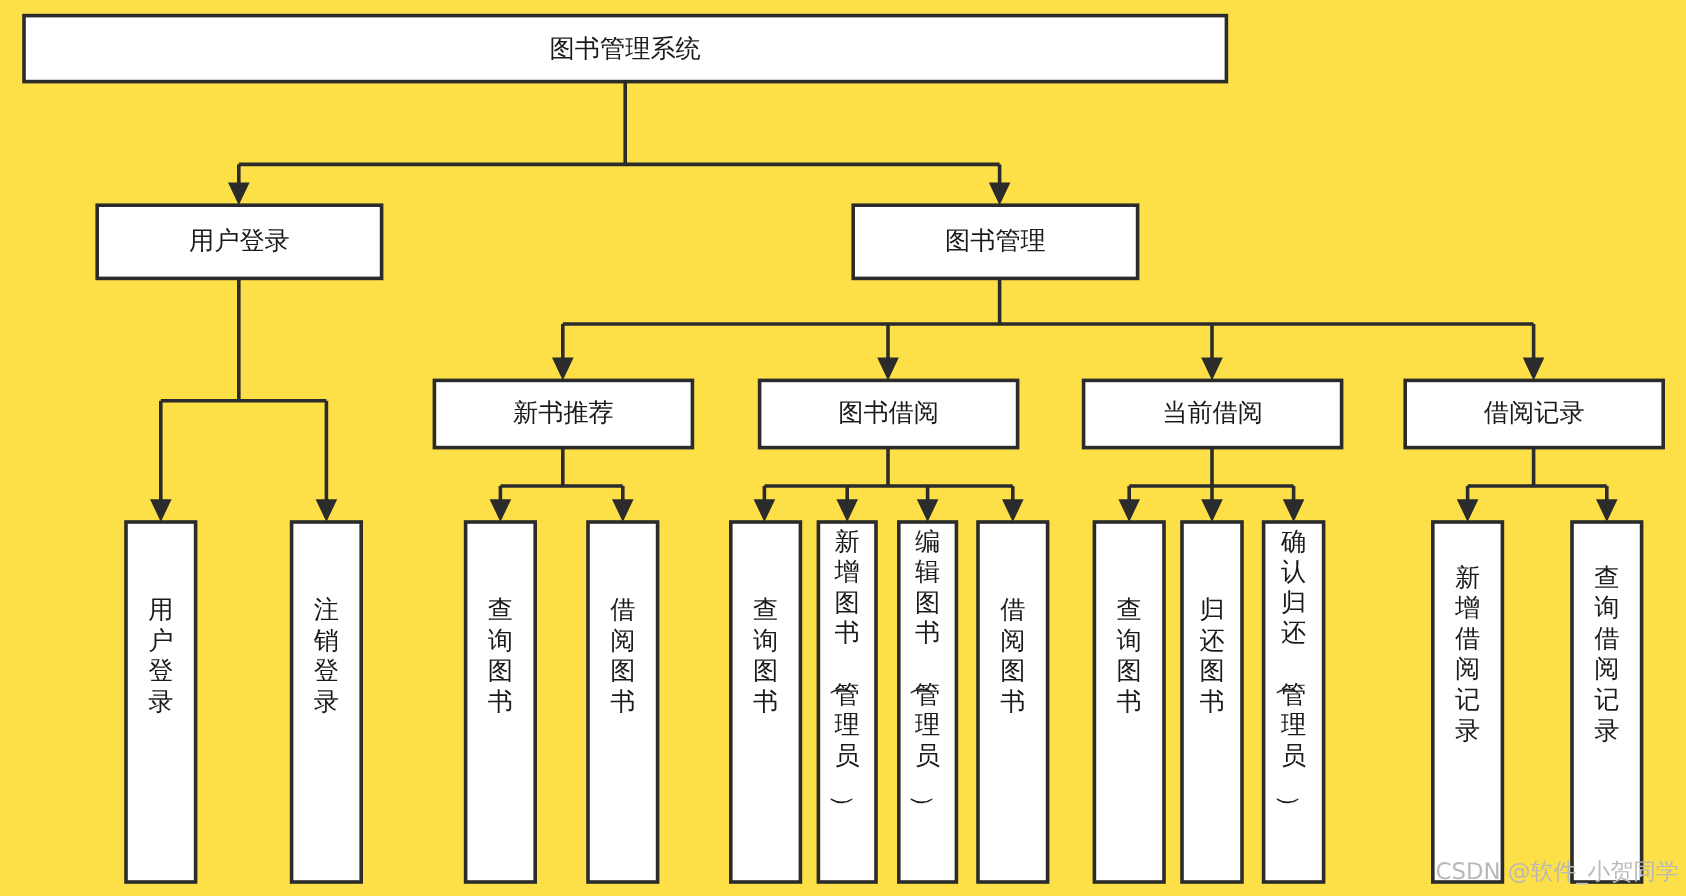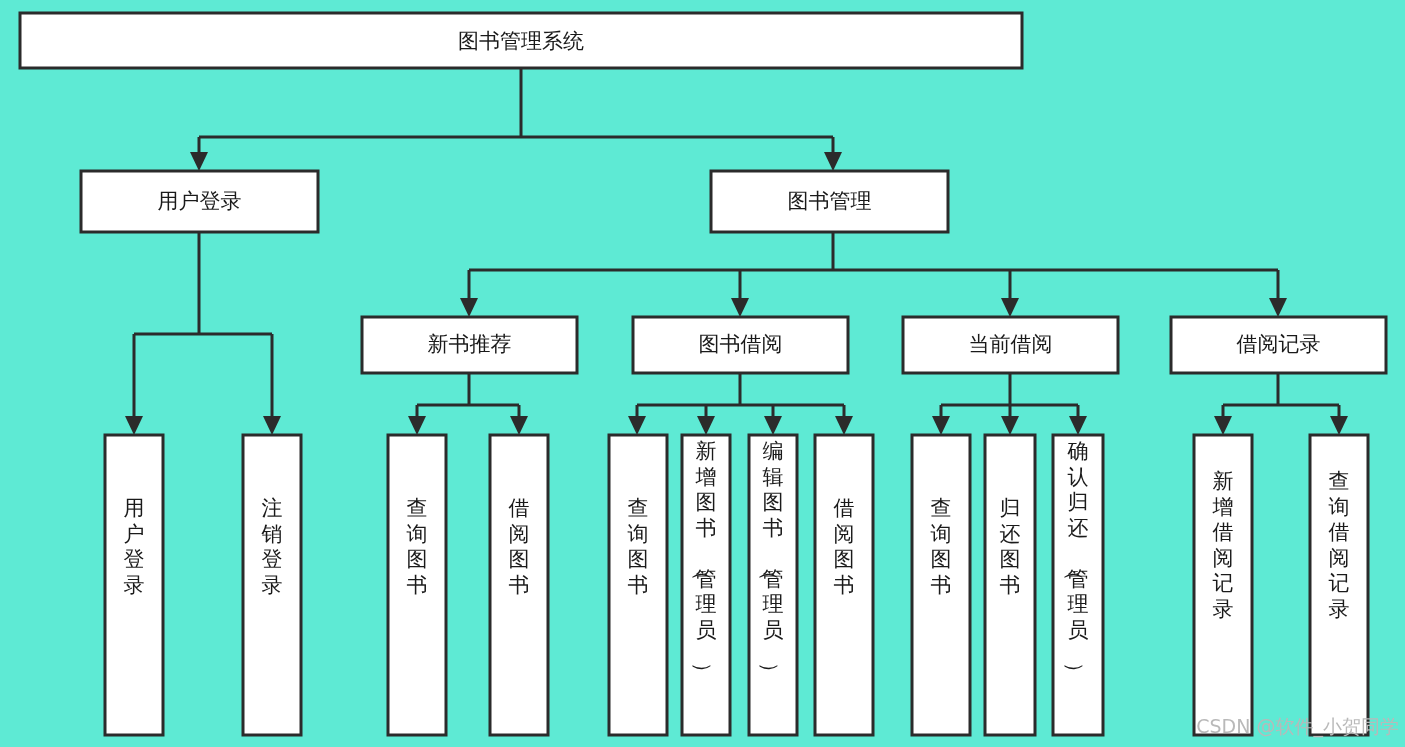--- a/index.html
+++ b/index.html
@@ -11,21 +11,21 @@
   body {
     width: 1405px;
     height: 747px;
     font-family: "DejaVu Sans", "Liberation Sans", sans-serif;
     overflow: hidden;
   }
   #diagram-root {
     position: relative;
     width: 1405px;
     height: 747px;
-    background: #5eead4;
+    background: #fde047;
   }
   svg.diagram-canvas {
     position: absolute;
     left: 0;
     top: 0;
     width: 1405px;
     height: 747px;
     display: block;
   }
   .node-rect {

